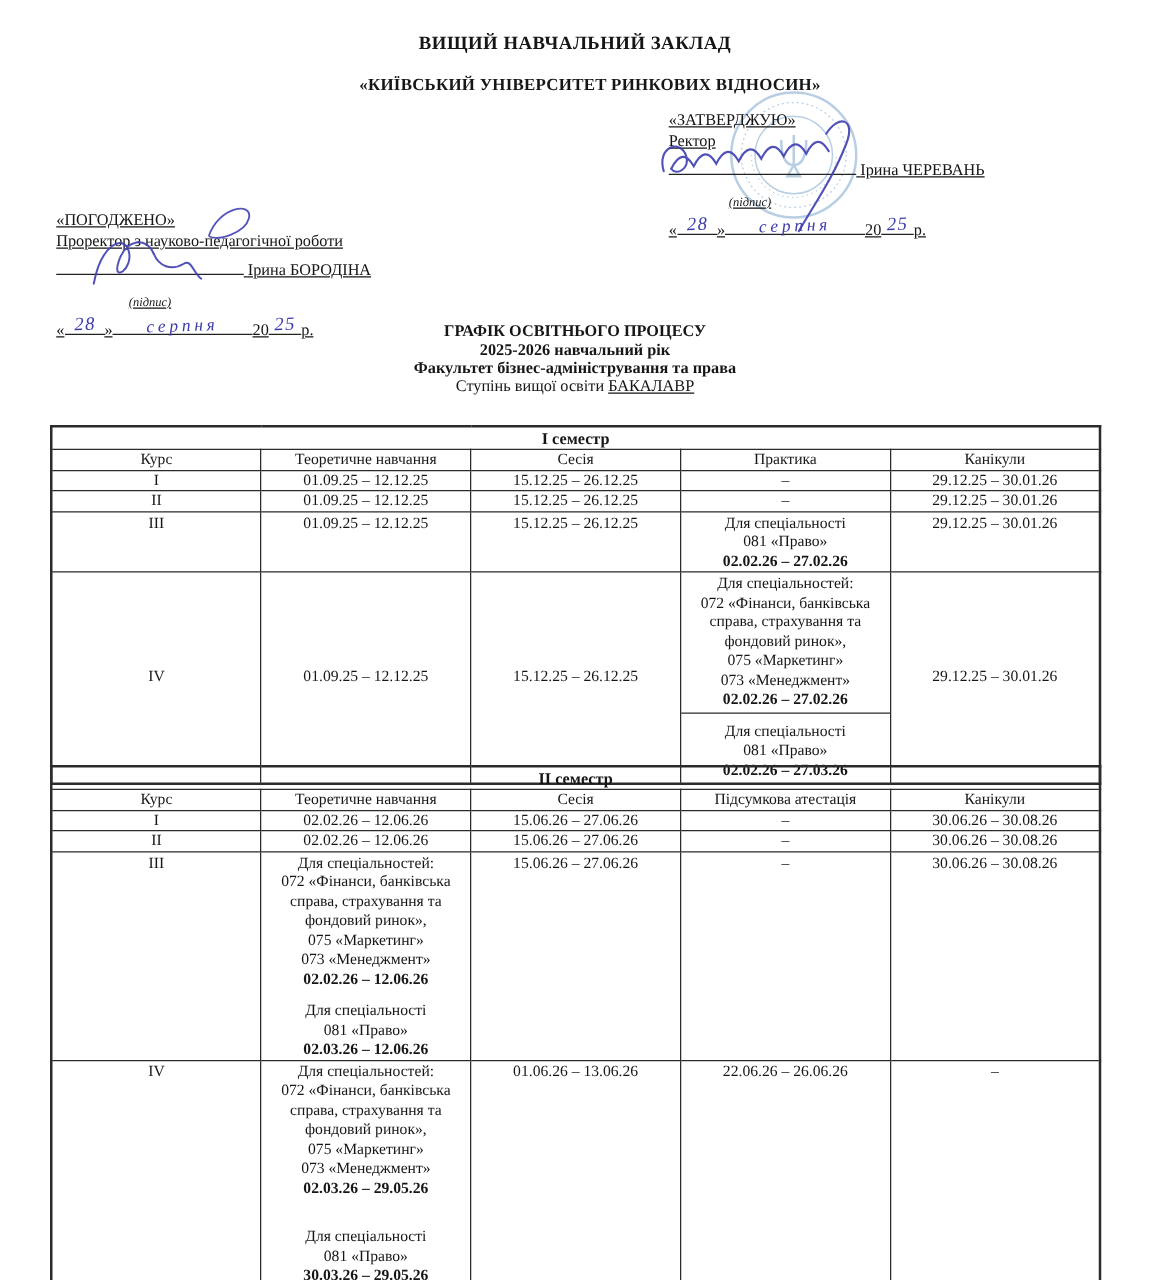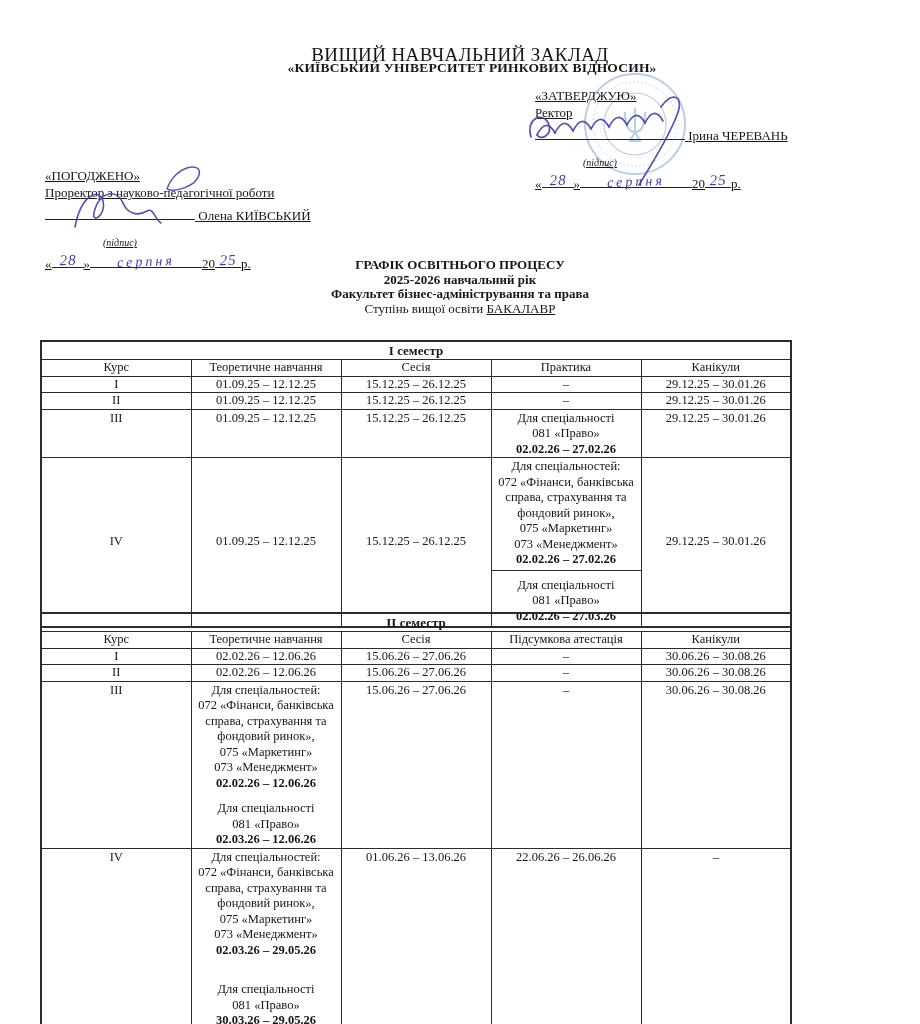--- a/index.html
+++ b/index.html
@@ -1,19 +1,19 @@
 <!DOCTYPE html>
 <html><head>
 <meta charset="utf-8">
 <style>
   html,body{margin:0;padding:0;background:#e8e8e8;}
   .page{position:relative;width:920px;height:1024px;background:#ffffff;margin:0 auto;
         font-family:"Liberation Serif", serif;color:#161616;overflow:hidden;}
   .center-line{position:absolute;left:0;right:0;text-align:center;}
-  .org1{top:44px;font-weight:normal;font-size:19px;letter-spacing:.4px;}
+  .org1{top:27px;font-weight:bold;font-size:15px;letter-spacing:.4px;}
   .org2{top:60px;font-weight:bold;font-size:13.5px;letter-spacing:.2px;padding-left:24px;}
 
   
   .seal{position:absolute;left:581px;top:70px;opacity:.75;pointer-events:none;}
 
   
   .block{position:absolute;font-size:13px;line-height:17px;text-decoration:underline;}
   .approve{left:535px;top:87px;width:360px;}
   .agree{left:45px;top:167px;width:360px;}
   .sigrow{position:relative;margin-top:4px;white-space:nowrap;}
@@ -33,21 +33,21 @@
   .sig-rector{left:-14px;top:-34px;}
   .sig-agree{left:18px;top:-26px;}
   .sig-loop{position:absolute;left:118px;top:-6px;pointer-events:none;}
 
   
   .heading{top:258px;font-size:13px;line-height:14.6px;}
   .heading .b{font-weight:bold;}
   .uline{text-decoration:underline;text-align:right;}
 
   
-  table{position:absolute;left:40px;border-collapse:collapse;table-layout:fixed;width:752px;
+  table{position:absolute;left:40px;border-collapse:collapse;table-layout:fixed;width:841px;
         font-size:12.5px;color:#161616;}
   .t1{top:340px;}
   .t2{top:612px;}
   td{border:1px solid #2b2b2b;text-align:center;padding:0 3px;line-height:15.5px;vertical-align:middle;}
   table{border:2px solid #2b2b2b;}
   td.cap{font-weight:bold;height:17px;font-size:13px;}
   tr.head-row td{height:14px;}
   tr.r-sm td{height:14px;}
   .t1 tr.r3 td{height:42px;vertical-align:top;padding-top:1px;}
   .t1 tr.r4 td{height:163px;}
@@ -106,21 +106,21 @@
     <div>Проректор з науково-педагогічної роботи</div>
     <div class="sigrow">
       <span class="useg w150">
         <svg class="sig-svg sig-agree" width="120" height="56" viewBox="0 0 120 56">
           <g fill="none" stroke="#4343b2" stroke-width="1.6" stroke-linecap="round" opacity="0.92">
             <path d="M12 48 C18 16 36 8 40 22 C44 36 26 48 32 30 C38 12 54 10 60 24"></path>
             <path d="M60 24 C64 34 74 38 84 32 C90 28 92 40 98 44"></path>
           </g>
         </svg>
       </span>
-      <span>Олена КИЇВСЬКИЙ</span>
+      <span>Ірина БОРОДІНА</span>
     </div>
     <div class="podpis ag">(підпис)</div>
     <div class="daterow">
       <span>«</span><span class="useg w30"><i class="hand">28</i></span><span>»</span><span class="useg w112"><i class="hand hand-month">серпня</i></span><span>20</span><span class="useg w24"><i class="hand">25</i></span><span>р.</span>
     </div>
   </div>
 
   <div class="center-line heading">
     <div class="b">ГРАФІК ОСВІТНЬОГО ПРОЦЕСУ</div>
     <div class="b">2025-2026 навчальний рік</div>

